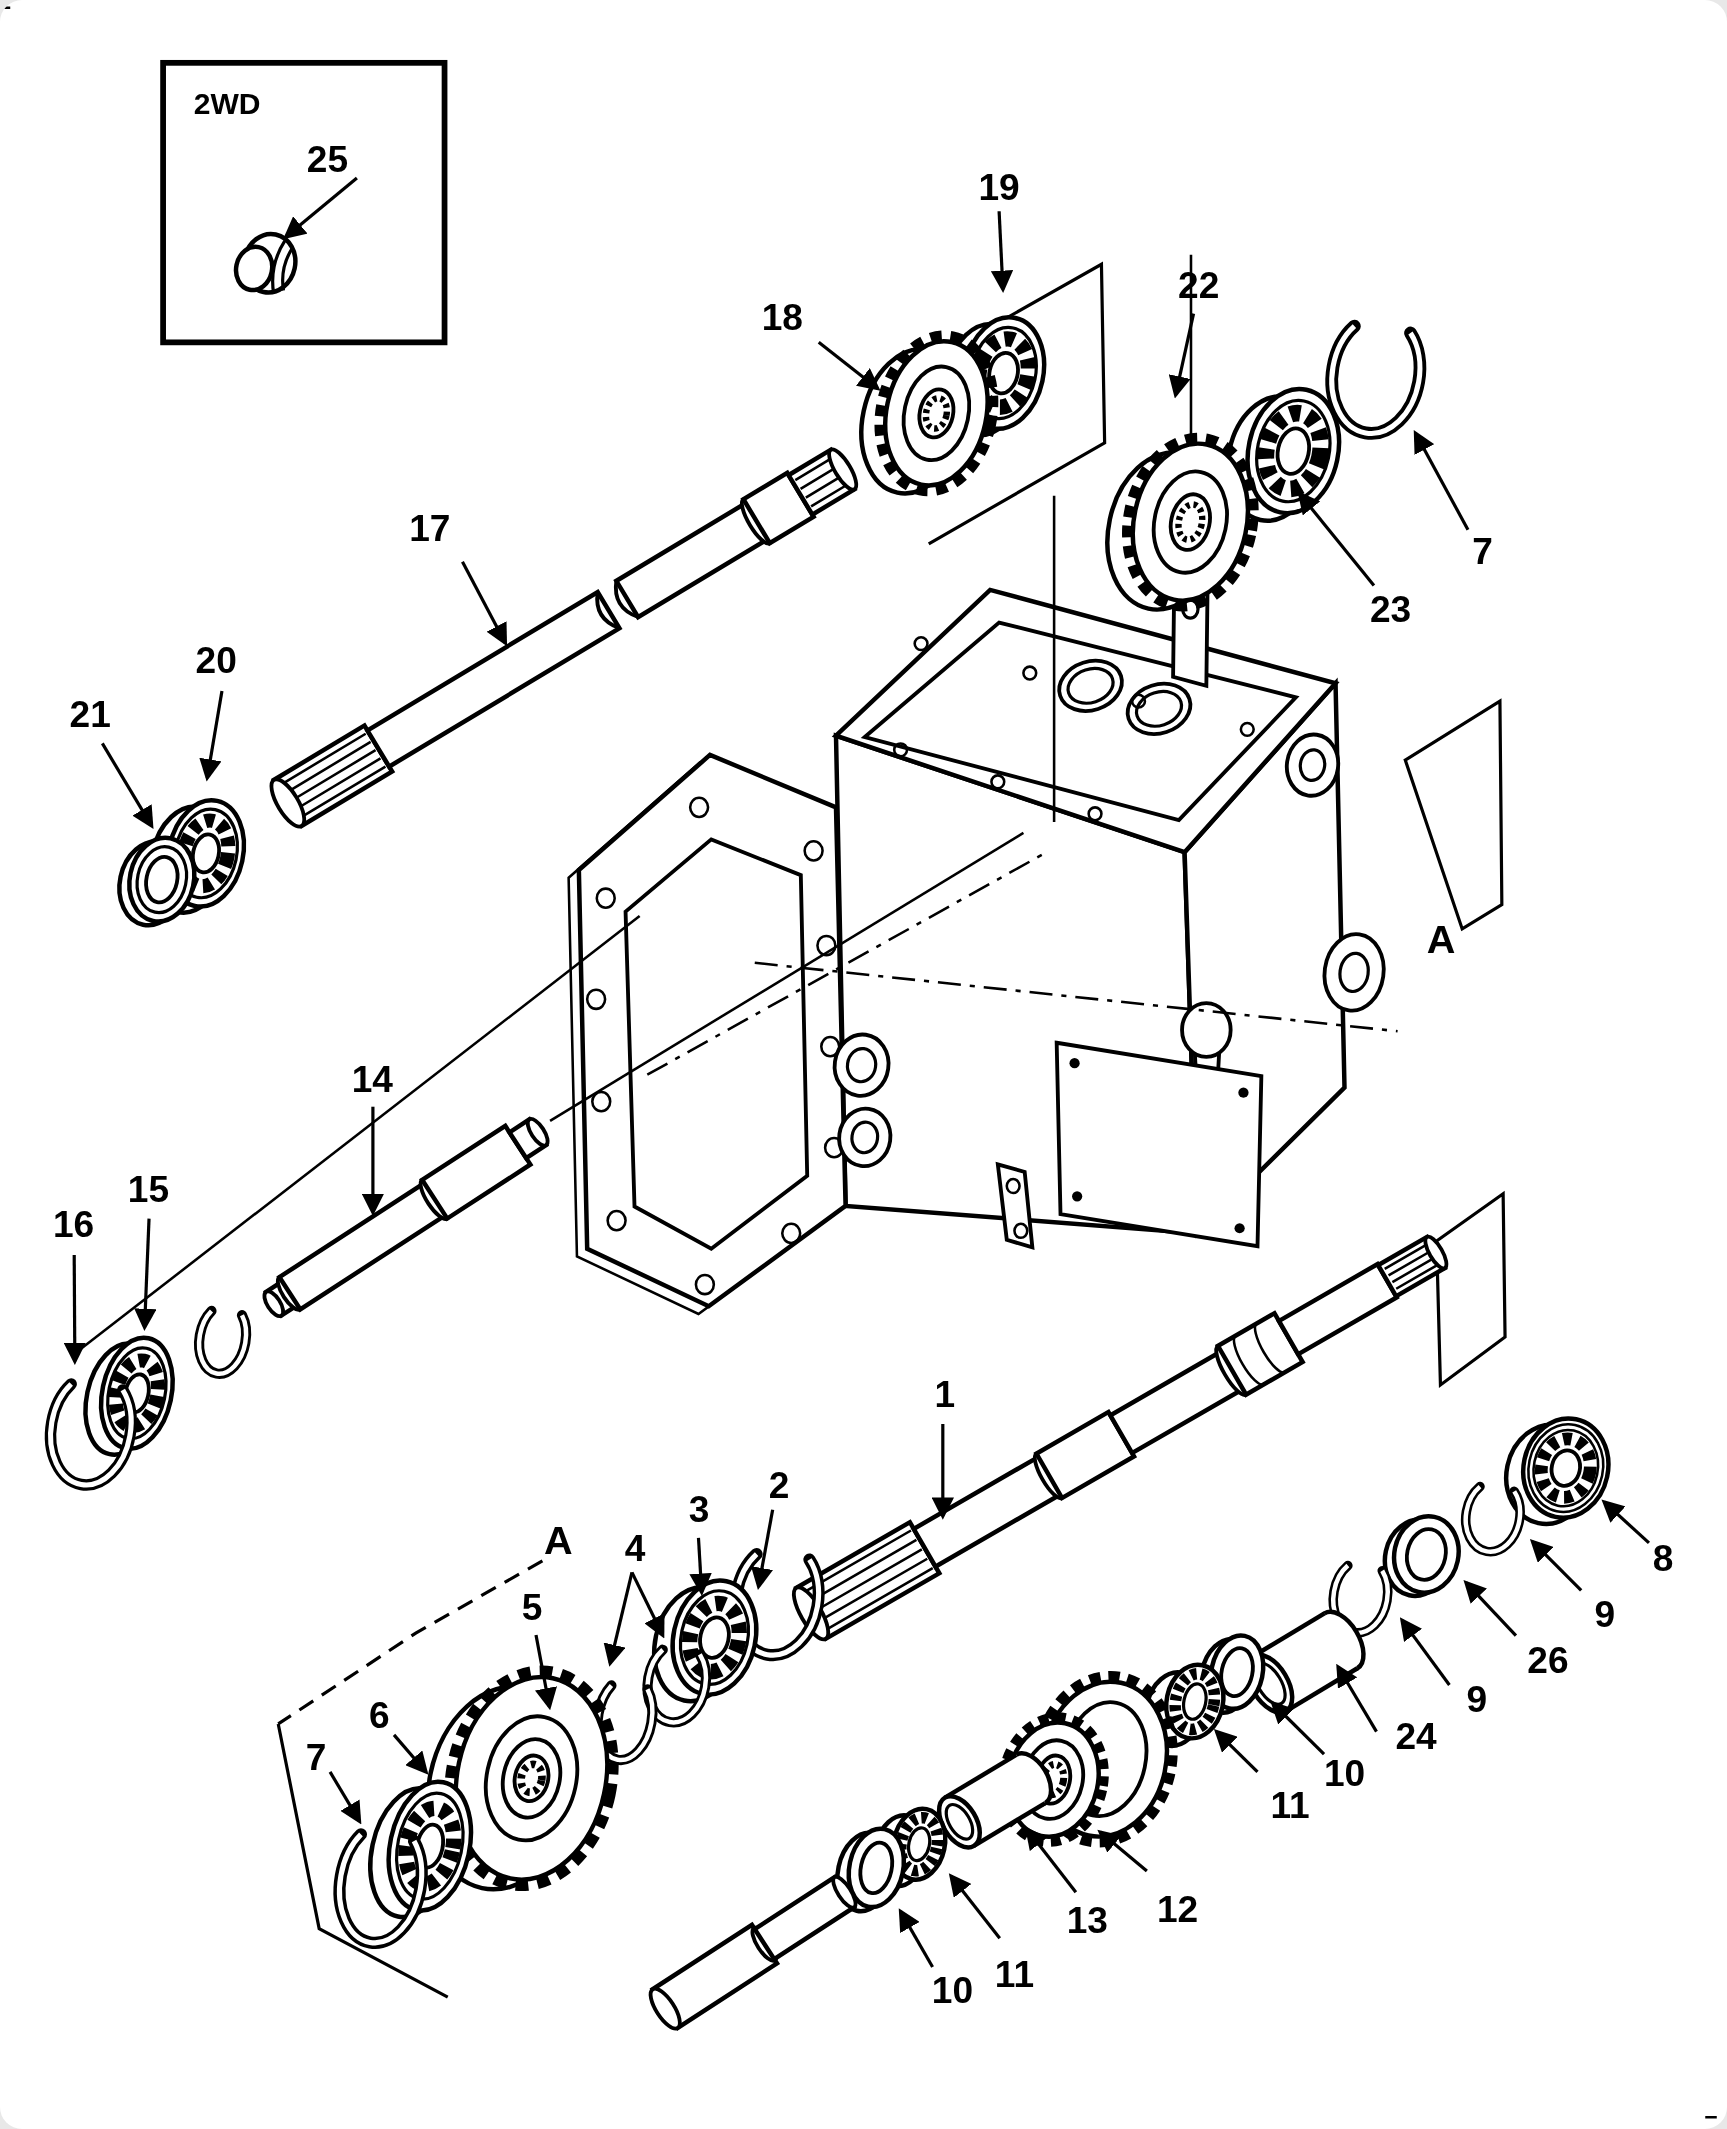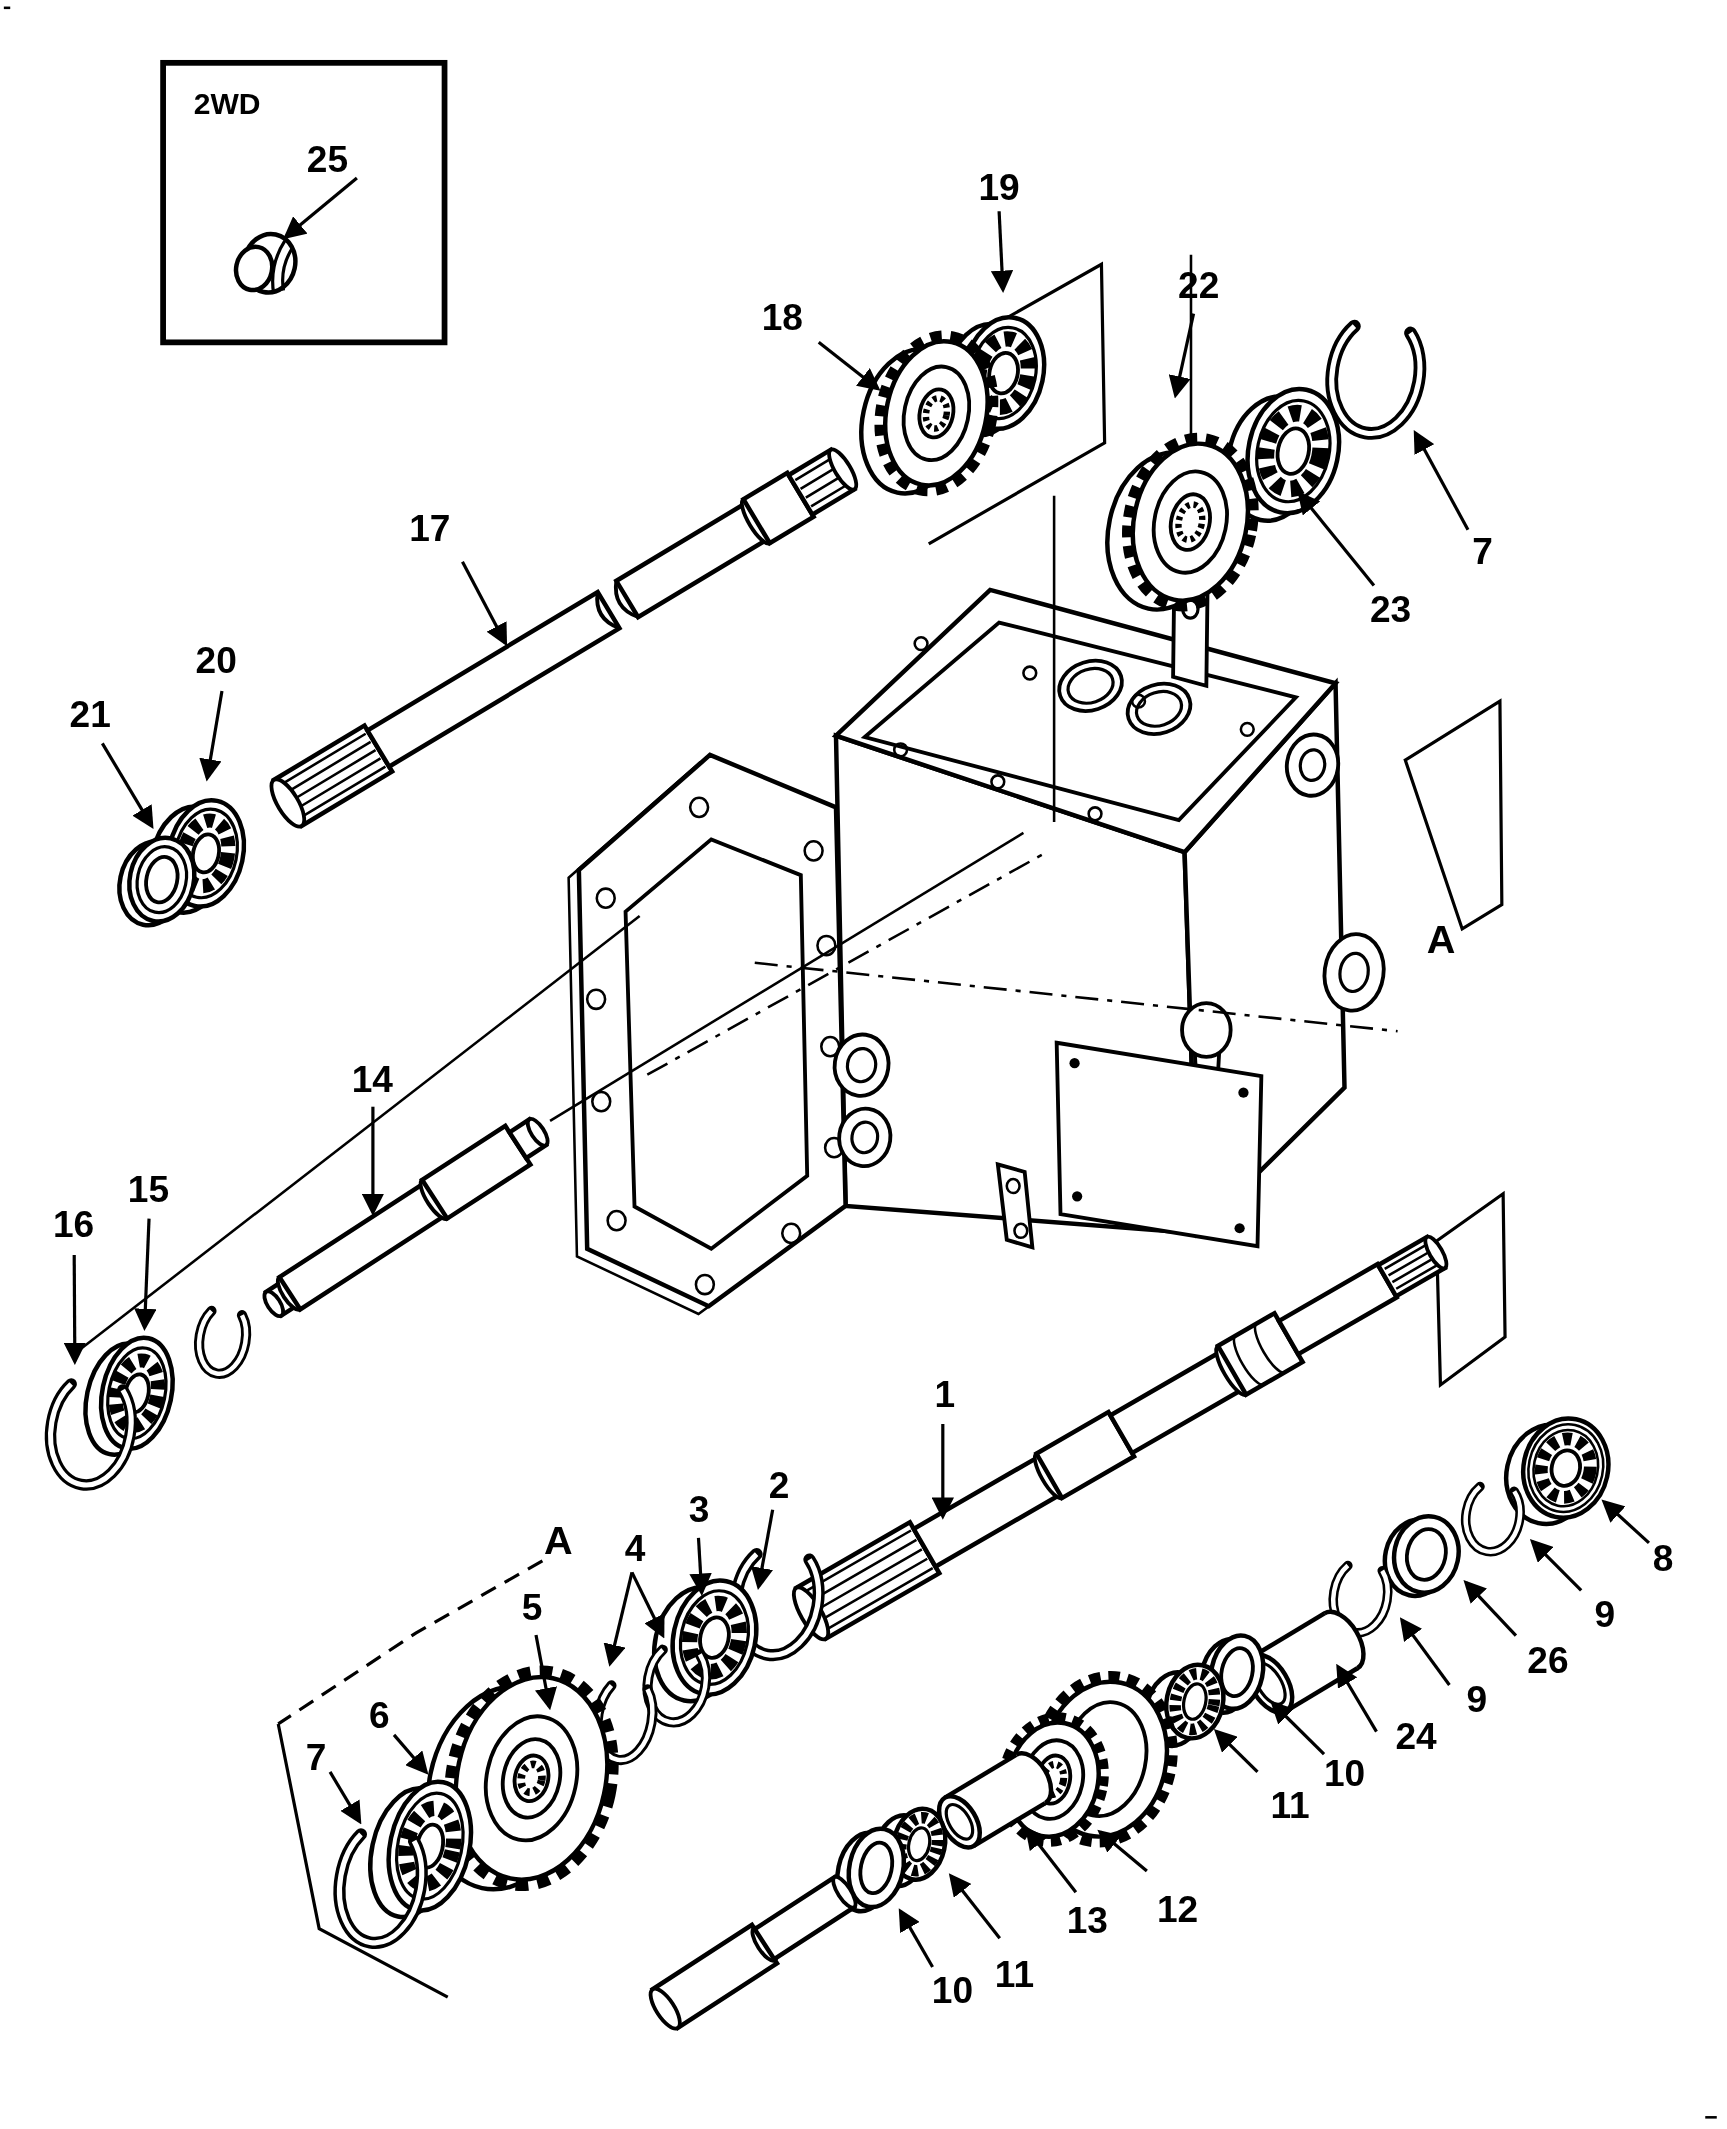--- a/index.html
+++ b/index.html
@@ -1,16 +1,16 @@
 <!DOCTYPE html>
 <html style="font-size:10.2px"><head>
 <meta charset="utf-8">
 <style>
   html,body{margin:0;padding:0;background:#e8e8e8;}
-  .stage{position:relative;width:1727px;height:2129px;background:#ffffff;overflow:hidden;}
+  .stage{position:relative;width:1727px;height:2129px;background:#ffffff;overflow:hidden;border-radius:22px;}
   svg{display:block;width:1727px;height:2129px;}
   .lbl{font:700 58px "Liberation Sans", sans-serif;fill:#000;}
   .lblA{font:700 62px "Liberation Sans", sans-serif;fill:#000;}
   .lbl2wd{font:700 47px "Liberation Sans", sans-serif;fill:#000;}
   .o7{fill:#fff;stroke:#000;stroke-width:7;}
   .o6{fill:#fff;stroke:#000;stroke-width:6;}
   .o5{fill:#fff;stroke:#000;stroke-width:5;}
   .n7{fill:none;stroke:#000;stroke-width:7;}
   .n6{fill:none;stroke:#000;stroke-width:6;}
   .n5{fill:none;stroke:#000;stroke-width:5;}

